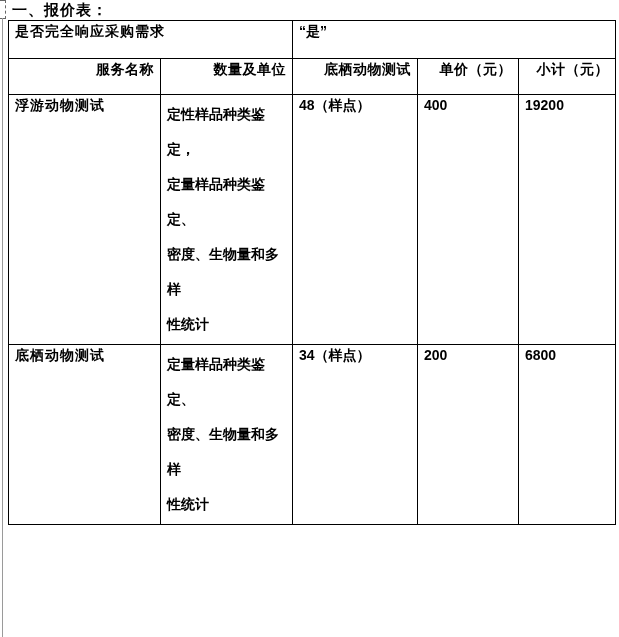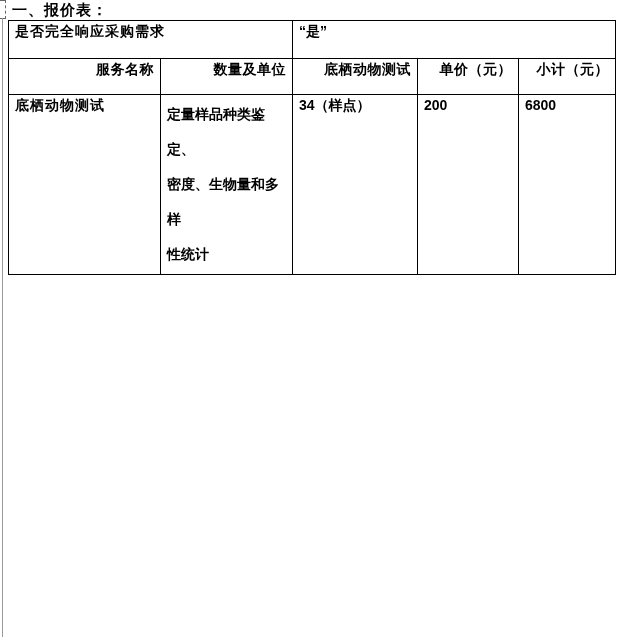--- a/index.html
+++ b/index.html
@@ -128,20 +128,30 @@
     </tr>
 
     <tr class="row-headers">
       <td class="header-cell">服务名称</td>
       <td class="header-cell">数量及单位</td>
       <td class="header-cell">底栖动物测试</td>
       <td class="header-cell">单价（元）</td>
       <td class="header-cell">小计（元）</td>
     </tr>
 
+    <tr class="row-item-0">
+      <td class="name-cell">浮游动物测试</td>
+      <td class="content-cell">定性样品种类鉴定，
+定量样品种类鉴定、
+密度、生物量和多样
+性统计</td>
+      <td class="qty-cell">48（样点）</td>
+      <td class="price-cell">400</td>
+      <td class="subtotal-cell">19200</td>
+    </tr>
 
 
     <tr class="row-item-2">
       <td class="name-cell">底栖动物测试</td>
       <td class="content-cell">定量样品种类鉴定、
 密度、生物量和多样
 性统计</td>
       <td class="qty-cell">34（样点）</td>
       <td class="price-cell">200</td>
       <td class="subtotal-cell">6800</td>

